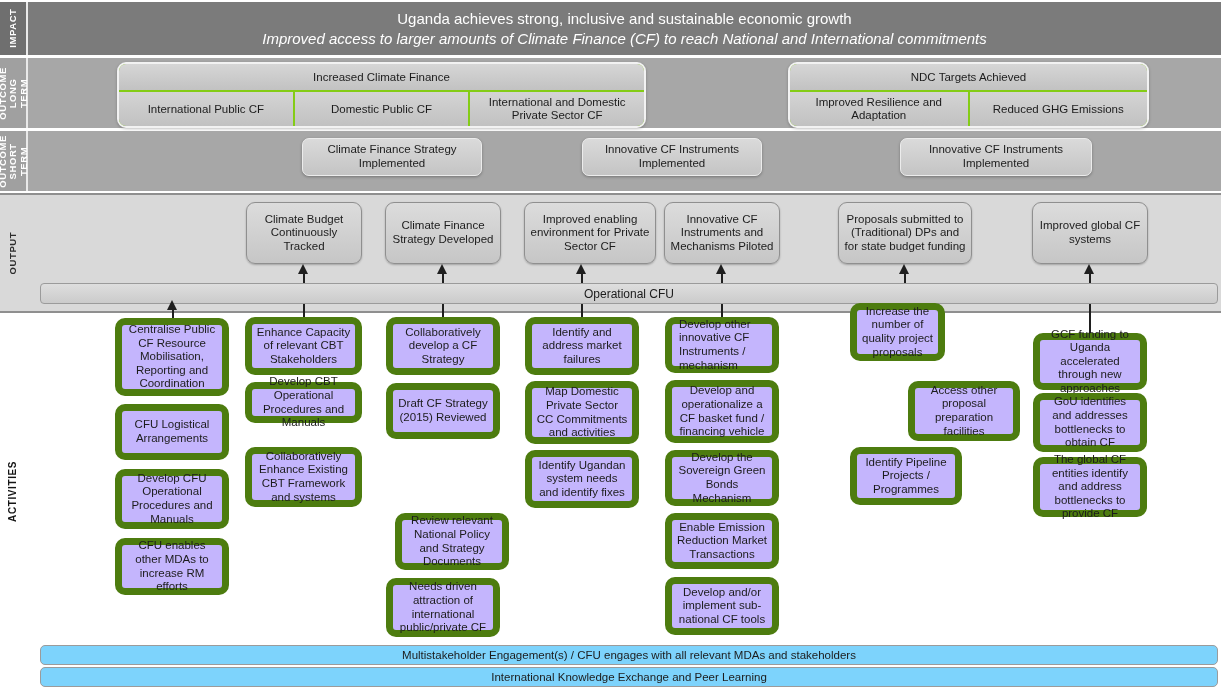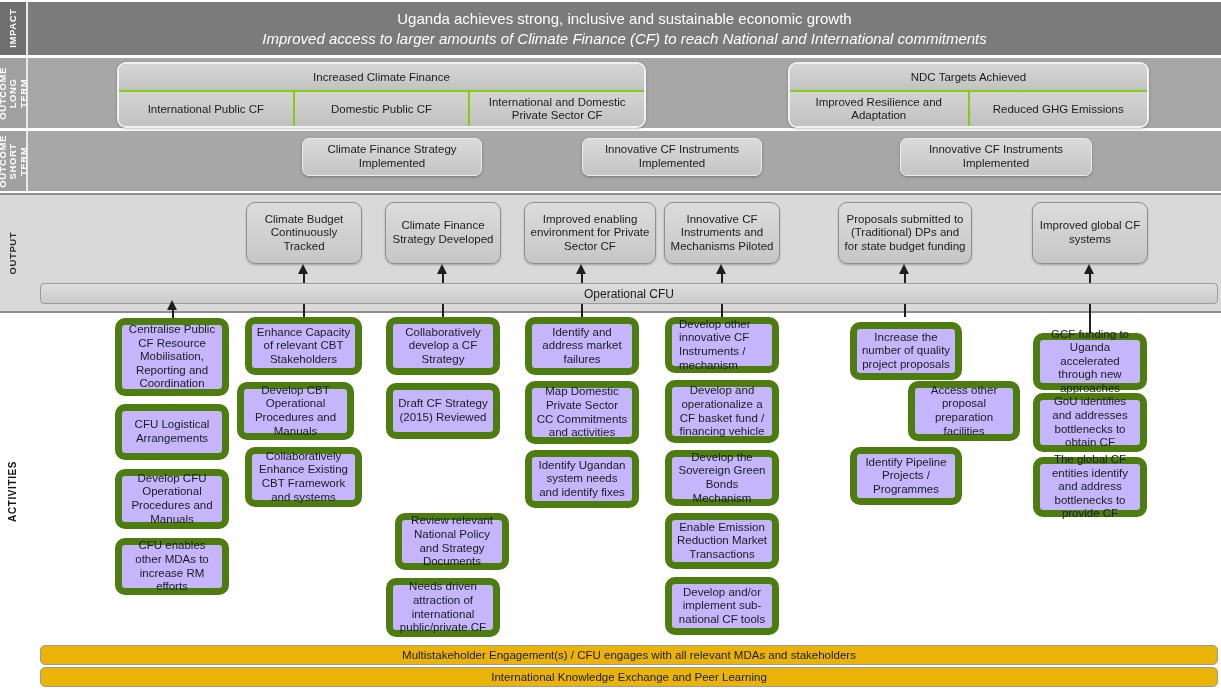--- a/index.html
+++ b/index.html
@@ -36,21 +36,21 @@
   .obox{position:absolute;background:linear-gradient(180deg,#dcdcdc,#c6c6c6);border:1px solid #8f8f8f;
     border-radius:9px;display:flex;align-items:center;justify-content:center;text-align:center;
     font-size:11.5px;line-height:1.18;padding:2px 5px;box-sizing:border-box;box-shadow:0 1px 2px rgba(0,0,0,.25);}
   .cfu-bar{position:absolute;left:40px;top:283px;width:1178px;height:21px;box-sizing:border-box;
     background:linear-gradient(180deg,#dedede,#cbcbcb);border:1px solid #9b9b9b;border-radius:4px;
     display:flex;align-items:center;justify-content:center;font-size:12px;}
   .wbox{position:absolute;background:#c4b5fd;border:7px solid #4d7c0f;border-radius:10px;
     display:flex;align-items:center;justify-content:center;text-align:center;
     font-size:11.5px;line-height:1.18;padding:3px 4px;box-sizing:border-box;}
   .ta-left{justify-content:flex-start;text-align:left;padding-left:7px;}
-  .fbar{position:absolute;left:40px;width:1178px;height:20px;box-sizing:border-box;background:#eab308;
+  .fbar{position:absolute;left:40px;width:1178px;height:20px;box-sizing:border-box;background:#7dd3fc;
     border:1px solid #9b9b9b;border-radius:5px;display:flex;align-items:center;justify-content:center;font-size:11.5px;}
   .cline{position:absolute;width:2px;background:#1f1f1f;}
   .ahead{position:absolute;width:0;height:0;border-left:5px solid transparent;
     border-right:5px solid transparent;border-bottom:10px solid #1f1f1f;}
 </style>
 </head>
 <body>
 
 <div id="stage">
 
@@ -136,39 +136,39 @@
   <div style="position:absolute;left:0;top:311px;width:26px;height:360px;display:flex;align-items:center;justify-content:center;">
     <div class="vlabel vlabel-dark" style="font-size:10px;color:#141414;">ACTIVITIES</div>
   </div>
 
   <div class="wbox" style="left:115px;top:318px;width:114px;height:78px;">Centralise Public CF Resource Mobilisation, Reporting and Coordination</div>
   <div class="wbox" style="left:115px;top:404px;width:114px;height:56px;">CFU Logistical Arrangements</div>
   <div class="wbox" style="left:115px;top:469px;width:114px;height:60px;">Develop CFU Operational Procedures and Manuals</div>
   <div class="wbox" style="left:115px;top:538px;width:114px;height:57px;">CFU enables other MDAs to increase RM efforts</div>
 
   <div class="wbox" style="left:245px;top:317px;width:117px;height:58px;">Enhance Capacity of relevant CBT Stakeholders</div>
-  <div class="wbox" style="left:237px;top:382px;width:117px;height:58px;">Develop CBT Operational Procedures and Manuals</div>
+  <div class="wbox" style="left:245px;top:382px;width:117px;height:41px;">Develop CBT Operational Procedures and Manuals</div>
   <div class="wbox" style="left:245px;top:447px;width:117px;height:60px;">Collaboratively Enhance Existing CBT Framework and systems</div>
 
   <div class="wbox" style="left:386px;top:317px;width:114px;height:58px;">Collaboratively develop a CF Strategy</div>
   <div class="wbox" style="left:386px;top:383px;width:114px;height:56px;">Draft CF Strategy (2015) Reviewed</div>
   <div class="wbox" style="left:386px;top:513px;width:114px;height:57px;margin-left:9px;">Review relevant National Policy and Strategy Documents</div>
   <div class="wbox" style="left:386px;top:578px;width:114px;height:59px;">Needs driven attraction of international public/private CF</div>
 
   <div class="wbox" style="left:525px;top:317px;width:114px;height:58px;">Identify and address market failures</div>
   <div class="wbox" style="left:525px;top:381px;width:114px;height:63px;">Map Domestic Private Sector CC Commitments and activities</div>
   <div class="wbox" style="left:525px;top:450px;width:114px;height:58px;">Identify Ugandan system needs and identify fixes</div>
 
   <div class="wbox ta-left" style="left:665px;top:317px;width:114px;height:56px;">Develop other innovative CF Instruments / mechanism</div>
   <div class="wbox" style="left:665px;top:380px;width:114px;height:63px;">Develop and operationalize a CF basket fund / financing vehicle</div>
   <div class="wbox" style="left:665px;top:450px;width:114px;height:56px;">Develop the Sovereign Green Bonds Mechanism</div>
   <div class="wbox" style="left:665px;top:513px;width:114px;height:56px;">Enable Emission Reduction Market Transactions</div>
   <div class="wbox" style="left:665px;top:577px;width:114px;height:58px;">Develop and/or implement sub-national CF tools</div>
 
-  <div class="wbox" style="left:850px;top:322px;width:112px;height:58px;">Increase the number of quality project proposals</div>
+  <div class="wbox" style="left:850px;top:303px;width:95px;height:58px;">Increase the number of quality project proposals</div>
   <div class="wbox" style="left:908px;top:381px;width:112px;height:60px;">Access other proposal preparation facilities</div>
   <div class="wbox" style="left:850px;top:447px;width:112px;height:58px;">Identify Pipeline Projects / Programmes</div>
 
   <div class="wbox" style="left:1033px;top:333px;width:114px;height:57px;">GCF funding to Uganda accelerated through new approaches</div>
   <div class="wbox" style="left:1033px;top:393px;width:114px;height:59px;">GoU identifies and addresses bottlenecks to obtain CF</div>
   <div class="wbox" style="left:1033px;top:457px;width:114px;height:60px;">The global CF entities identify and address bottlenecks to provide CF</div>
 
   <div class="fbar" style="top:645px;">Multistakeholder Engagement(s) / CFU engages with all relevant MDAs and stakeholders</div>
   <div class="fbar" style="top:667px;">International Knowledge Exchange and Peer Learning</div>
 

